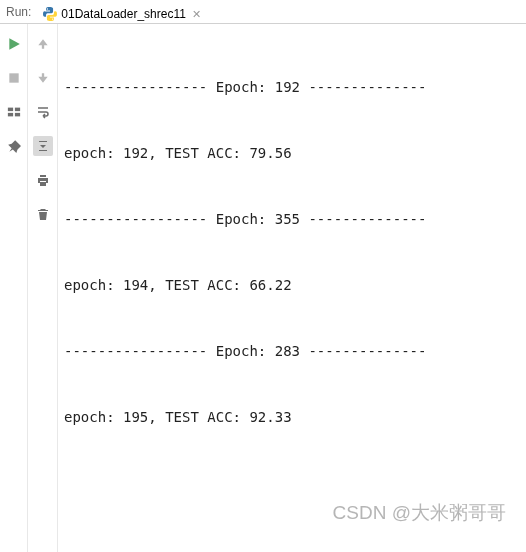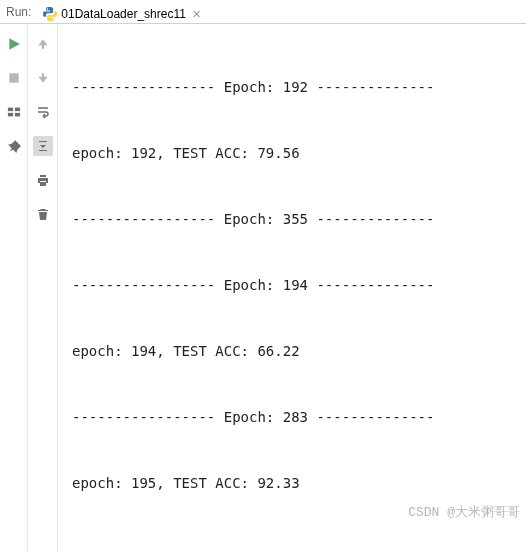--- a/index.html
+++ b/index.html
@@ -66,28 +66,28 @@
       flex: 1;
       padding: 8px 8px 8px 6px;
       font-family: "Consolas", "Menlo", monospace;
       font-size: 14px;
       color: #222;
       line-height: 22px;
       white-space: pre;
       overflow: hidden;
       position: relative;
     }
-    .console .line { display: block; margin-left: 8px; }
+    .console .line { display: block; }
     .watermark {
       position: absolute;
-      right: 6px;
+      right: 20px;
       bottom: 28px;
       color: rgba(120,120,120,0.55);
-      font-family: Liberation Mono, monospace;
-      font-size: 13px;
+      font-family: Liberation Sans, sans-serif;
+      font-size: 19px;
       pointer-events: none;
     }
   </style>
 </head>
 <body>
 
 <div class="header">
   <span class="header-label">Run:</span>
   <div class="tab">
     <span class="py-icon">
@@ -158,21 +158,20 @@
       <svg viewBox="0 0 14 14">
           <path fill="#6e6e6e" d="M5 2h4l1 1h2v1H2V3h2zM3 5h8l-1 8H4z"></path>
         </svg>
     </div>
   </div>
 
   <div class="console">
     <span class="line">----------------- Epoch: 192 --------------</span>
     <span class="line">epoch: 192, TEST ACC: 79.56</span>
     <span class="line">----------------- Epoch: 355 --------------</span>
-    <span class="line">----------------- Epoch: 194 --------------</span>
     <span class="line">epoch: 194, TEST ACC: 66.22</span>
     <span class="line">----------------- Epoch: 283 --------------</span>
     <span class="line">epoch: 195, TEST ACC: 92.33</span>
     
     
     
     
     
     
     

